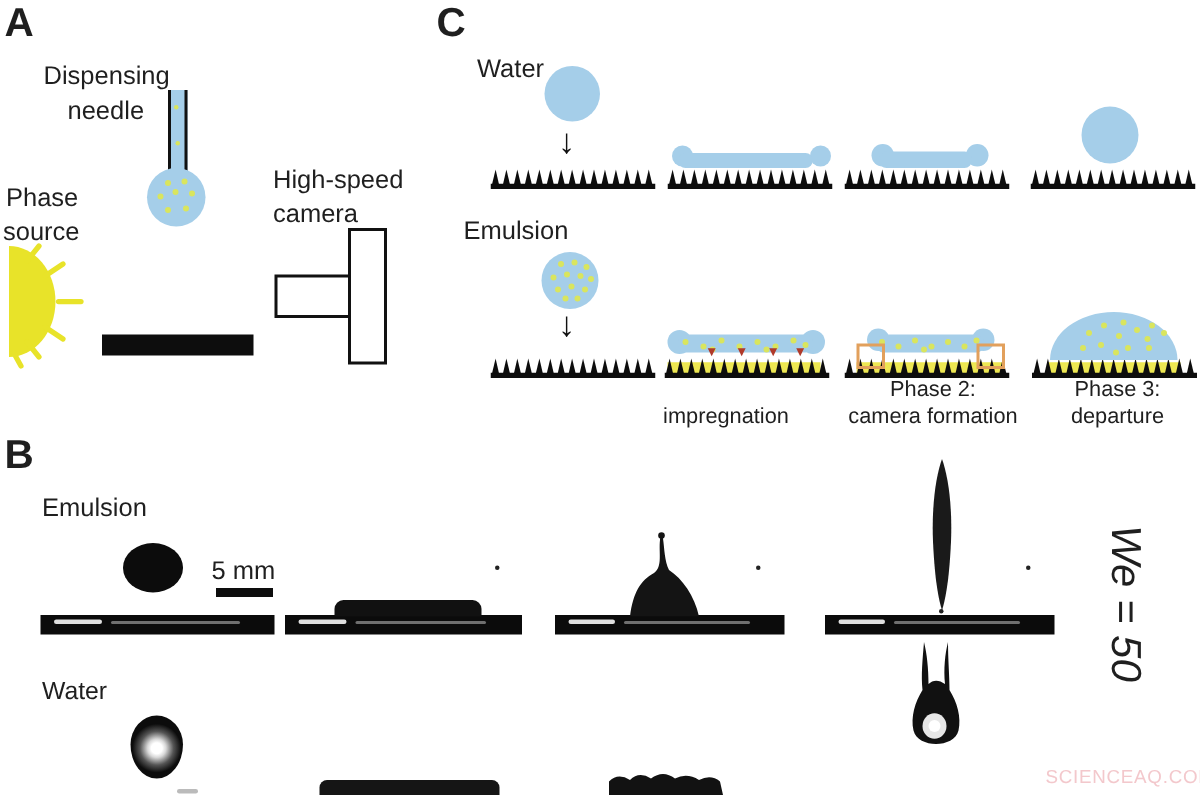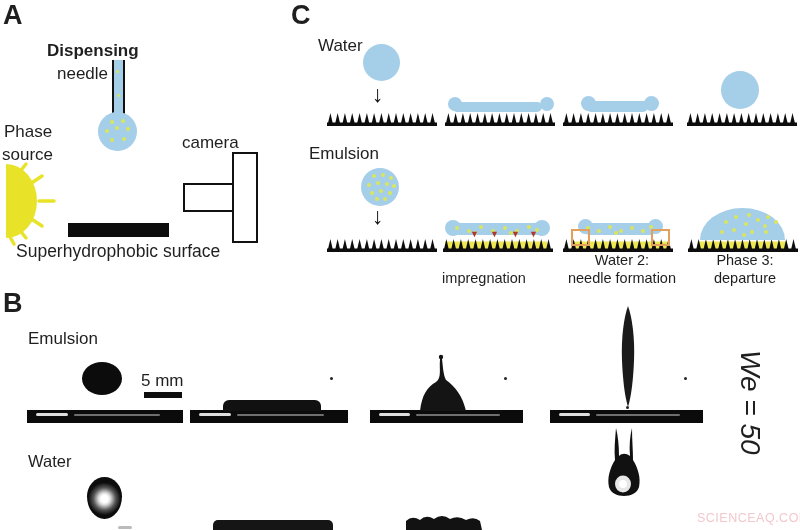--- a/index.html
+++ b/index.html
@@ -33,22 +33,22 @@
        background:radial-gradient(circle at 50% 52%, #ffffff 0 13%, #d8d8d8 22%, #555 40%, #0c0c0c 58%);}
   .blob{position:absolute;background:#111;}
 </style>
 </head>
 <body>
 
 <div class="canvas">
 
   <div class="abs panel-lbl" style="left:3px;top:2px;">A</div>
 
-  <div class="abs txt" style="left:47px;top:41px;font-weight:bold;">Dispensing</div>
-  <div class="abs txt" style="left:57px;top:64px;">needle</div>
+  <div class="abs txt" style="left:29px;top:41px;">Dispensing</div>
+  <div class="abs txt" style="left:45px;top:64px;">needle</div>
 
   <div class="needle" style="left:112px;top:60px;width:9px;height:54px;">
       <i class="dot tiny" style="left: 2px; top: 10px;"></i>
       <i class="dot tiny" style="left: 3px; top: 34px;"></i>
     </div>
   <div class="droplet" style="left:98px;top:112px;width:39px;height:39px;">
       <i class="dot" style="left: 12px; top: 8px;"></i>
       <i class="dot" style="left: 23px; top: 7px;"></i>
       <i class="dot" style="left: 7px; top: 17px;"></i>
       <i class="dot" style="left: 17px; top: 14px;"></i>
@@ -65,26 +65,26 @@
     <g style="stroke:var(--sunY);stroke-width:3.5;stroke-linecap:round;">
       <line x1="14" y1="14" x2="22" y2="4"></line>
       <line x1="26" y1="24" x2="38" y2="16"></line>
       <line x1="35" y1="41" x2="50" y2="41"></line>
       <line x1="26" y1="58" x2="38" y2="66"></line>
       <line x1="14" y1="68" x2="22" y2="78"></line>
       <line x1="5" y1="75" x2="10" y2="84"></line>
     </g>
   </svg>
 
+  <div class="abs txt" style="left:182px;top:110px;">High-speed</div>
   <div class="abs txt" style="left:182px;top:133px;">camera</div>
   <div class="camera-rect" style="left:183px;top:183px;width:51px;height:29px;"></div>
   <div class="camera-rect" style="left:232px;top:152px;width:26px;height:91px;"></div>
 
   <div class="bar-black" style="left:68px;top:223px;width:101px;height:14px;"></div>
-  <div class="abs txt" style="left:16px;top:241px;font-size:17.5px;">Superhydrophobic surface</div>
 
   <div class="abs panel-lbl" style="left:291px;top:2px;">C</div>
 
   <div class="abs txt" style="left:318px;top:36px;">Water</div>
   <div class="droplet" style="left:363px;top:44px;width:37px;height:37px;"></div>
   <div class="arrow" style="left:372px;top:83px;">↓</div>
 
   <svg class="saw" style="left:327px;top:112px;" width="110" height="14" viewBox="0 0 110 14">
       <rect x="0" y="10.5" width="110" height="3.5" style="fill:var(--ink)"></rect>
       <polygon points="1.0,11 5.7,11 3.4,1" style="fill:var(--ink)"></polygon>
@@ -311,22 +311,22 @@
       <i class="dot" style="left: 66px; top: 7px;"></i>
       <i class="dot" style="left: 74px; top: 12px;"></i>
       <i class="dot" style="left: 32px; top: 20px;"></i>
       <i class="dot" style="left: 50px; top: 22px;"></i>
       <i class="dot" style="left: 64px; top: 22px;"></i>
       <i class="dot" style="left: 42px; top: 25px;"></i>
       <i class="dot" style="left: 20px; top: 22px;"></i>
     </div>
 
   <div class="abs txt-sm" style="left:419px;top:270px;width:130px;text-align:center;">impregnation</div>
-  <div class="abs txt-sm" style="left:557px;top:252px;width:130px;text-align:center;">Water 2:</div>
-  <div class="abs txt-sm" style="left:557px;top:270px;width:130px;text-align:center;">needle formation</div>
+  <div class="abs txt-sm" style="left:557px;top:252px;width:130px;text-align:center;">Phase 2:</div>
+  <div class="abs txt-sm" style="left:557px;top:270px;width:130px;text-align:center;">camera formation</div>
   <div class="abs txt-sm" style="left:680px;top:252px;width:130px;text-align:center;">Phase 3:</div>
   <div class="abs txt-sm" style="left:680px;top:270px;width:130px;text-align:center;">departure</div>
 
   <div class="abs panel-lbl" style="left:3px;top:290px;">B</div>
   <div class="abs txt" style="left:28px;top:329px;">Emulsion</div>
 
   <div class="abs" style="left:82px;top:362px;width:40px;height:33px;border-radius:50%;background:#0c0c0c;"></div>
 
   <div class="abs txt" style="left:141px;top:371px;">5 mm</div>
   <div class="bar-black" style="left:144px;top:392px;width:38px;height:6px;"></div>

